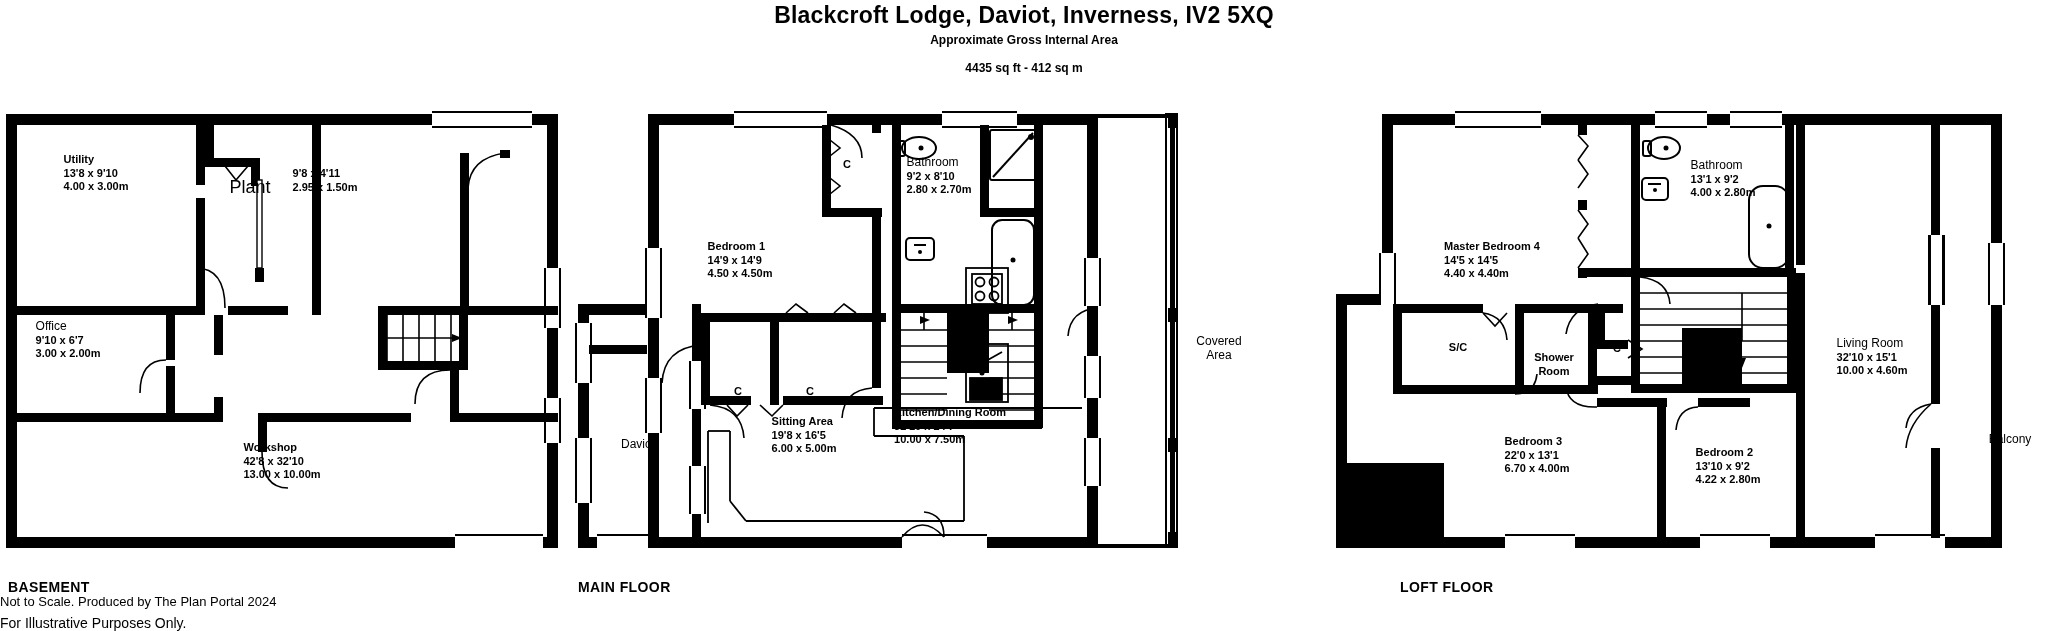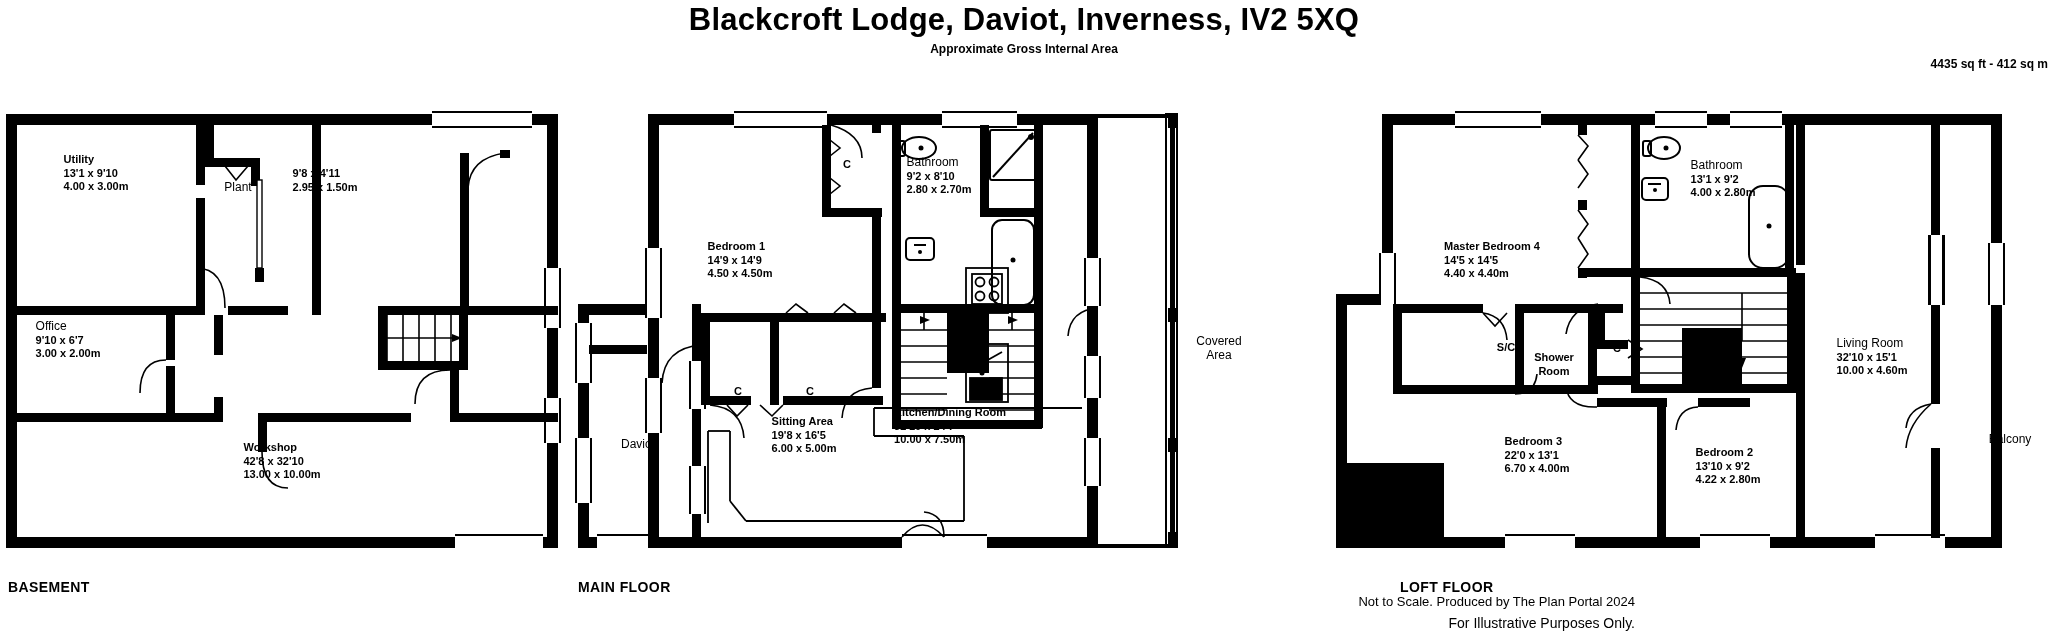--- a/index.html
+++ b/index.html
@@ -2,26 +2,26 @@
 <html><head>
 <meta charset="utf-8">
 <title>Floor Plan</title>
 <style>
   html,body{margin:0;padding:0;background:#ffffff;}
   body{width:2048px;height:631px;position:relative;overflow:hidden;
        font-family:"Liberation Sans","DejaVu Sans",sans-serif;color:#000;}
 
   
   #header{position:absolute;left:0;top:0;width:2048px;text-align:center;}
-  #title{font-size:31px;font-weight:bold;letter-spacing:.2px;margin-top:2px;text-align:center;}
+  #title{font-size:23px;font-weight:bold;letter-spacing:.2px;margin-top:2px;text-align:center;}
   #sub1{font-size:12px;font-weight:bold;margin-top:4px;}
-  #sub2{font-size:12px;font-weight:bold;margin-top:1px;text-align:right;}
+  #sub2{font-size:12px;font-weight:bold;margin-top:14px;}
 
   
-  #footer{position:absolute;left:0;top:594px;width:1635px;text-align:right;}
+  #footer{position:absolute;left:0;top:594px;width:1635px;text-align:left;}
   #foot1{font-size:13px;}
   #foot2{font-size:14px;font-weight:normal;margin-top:6px;}
 
   .floor-label{position:absolute;font-size:14px;font-weight:bold;letter-spacing:.4px;margin-top:16px;}
 
   
   .plan{position:absolute;}
   .plan svg{display:block;}
 
   
@@ -122,24 +122,24 @@
     <path d="M225 58 L236 72 L248 58"></path>
     <path d="M263 340 L263 344"></path>
   </g>
   <g fill="#000">
     <rect x="500" y="42" width="10" height="8"></rect>
   </g>
 </svg>
 
 <div class="rt" style="left:96px;top:65px;">
   <div class="nm">Utility</div>
-  <div class="d1">13'1 x 9'10</div>
+  <div class="d1">13'8 x 9'10</div>
   <div class="d2">4.00 x 3.00m</div>
 </div>
-<div class="rt-plain" style="left:238px;top:80px;font-weight:normal;font-size:12px;">Plant</div>
+<div class="rt-plain" style="left:250px;top:80px;font-weight:normal;font-size:18px;">Plant</div>
 <div class="rt" style="left:325px;top:72px;">
   <div class="d1">9'8 x 4'11</div>
   <div class="d2">2.95 x 1.50m</div>
 </div>
 <div class="rt" style="left:68px;top:232px;">
   <div class="nm" style="font-weight:normal;font-size:12px;">Office</div>
   <div class="d1">9'10 x 6'7</div>
   <div class="d2">3.00 x 2.00m</div>
 </div>
 <div class="rt" style="left:282px;top:353px;">
@@ -508,21 +508,21 @@
 <div class="rt" style="left:207px;top:347px;">
   <div class="nm">Bedroom 3</div>
   <div class="d1">22'0 x 13'1</div>
   <div class="d2">6.70 x 4.00m</div>
 </div>
 <div class="rt" style="left:398px;top:358px;">
   <div class="nm">Bedroom 2</div>
   <div class="d1">13'10 x 9'2</div>
   <div class="d2">4.22 x 2.80m</div>
 </div>
-<div class="rt-plain" style="left:128px;top:240px;margin-left:48px;">S/C</div>
+<div class="rt-plain" style="left:128px;top:240px;">S/C</div>
 <div class="rt-plain" style="left:224px;top:240px;line-height:14px;margin-top:16px;">Shower<br>Room</div>
 <div class="rt-plain" style="left:680px;top:332px;font-weight:normal;font-size:12px;">Balcony</div>
 <div class="ctag" style="left:287px;top:240px;">C</div>
 </div>
 <div class="floor-label" style="left:1400px;top:563px;">LOFT FLOOR</div>
 
 <div id="footer">
   <div id="foot1">Not to Scale. Produced by The Plan Portal 2024</div>
   <div id="foot2">For Illustrative Purposes Only.</div>
 </div>

